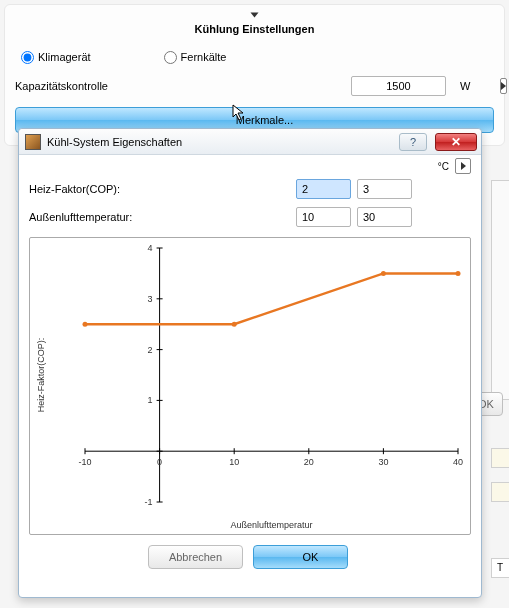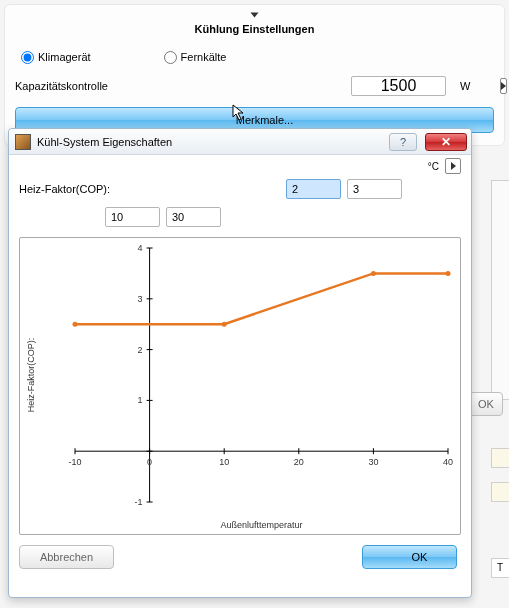--- a/index.html
+++ b/index.html
@@ -43,21 +43,21 @@
   input[type=radio] { margin: 0; }
   .field-row { gap: 8px; justify-content: space-between; }
   .label { flex: 0 0 200px; }
   .num-input {
     width: 95px;
     height: 20px;
     border: 1px solid #b5b5b5;
     border-radius: 2px;
     padding: 2px 6px;
     text-align: center;
-    font-size: 16px;
+    font-size: 11px;
   }
   .unit { width: 24px; text-align: left; padding-left: 6px; }
   .play-btn {
     width: 16px; height: 16px;
     border: 1px solid #888;
     border-radius: 2px;
     background: #fff;
     display: flex; align-items: center; justify-content: center;
     cursor: pointer;
     margin-left: 22px;
@@ -96,21 +96,21 @@
     position: absolute;
     right: 6px;
     top: 392px;
     width: 38px;
     height: 24px;
   }
 
   
   .dialog {
     position: absolute;
-    left: 8px;
+    left: 18px;
     top: 128px;
     width: 464px;
     height: 470px;
     background: #fff;
     border: 1px solid #9fb9d0;
     border-radius: 4px;
     box-shadow: 0 3px 10px rgba(0,0,0,0.2);
   }
   .titlebar {
     height: 26px;
@@ -183,21 +183,21 @@
     border: 1px solid #aaa;
     border-radius: 2px;
     height: 298px;
     position: relative;
     background: #fff;
   }
   .chart svg { width: 100%; height: 100%; display: block; }
   .axis-label { font-size: 9px; fill: #333; }
   .tick-label { font-size: 9px; fill: #333; }
   .dlg-btn-row {
-    display: flex; justify-content: space-between; gap: 10px;
+    display: flex; justify-content: center; gap: 10px;
     padding: 10px 4px 0 0;
   }
 
   .cursor-arrow {
     position: absolute;
     left: 232px; top: 104px;
     width: 14px; height: 18px;
     pointer-events: none;
   }
   .side-strip { position: absolute; right: 0; top: 180px; width: 18px; height: 220px; border:1px solid #d0d0d0; border-right:none; background: #fafafa; }
@@ -260,20 +260,21 @@
       <span>°C</span>
       <span class="spin"></span>
     </div>
     <div class="dlg-field-row">
       <span class="dlg-label">Heiz-Faktor(COP):</span>
       <span class="gap-spacer"></span>
       <input class="dlg-input sel" value="2" style="">
       <input class="dlg-input" value="3" style="">
     </div>
     <div class="dlg-field-row">
+      <span class="dlg-label">Außenlufttemperatur:</span>
       <span class="gap-spacer"></span>
       <input class="dlg-input" value="10" style="">
       <input class="dlg-input" value="30" style="">
     </div>
 
     <div class="chart">
       <svg viewBox="0 0 440 296">
           <line x1="129.60000000000002" y1="10" x2="129.60000000000002" y2="264" stroke="#000" stroke-width="1"></line>
           <line x1="55" y1="213.2" x2="428" y2="213.2" stroke="#000" stroke-width="1"></line>
           <line x1="55" y1="210.2" x2="55" y2="216.2" stroke="#000"></line>

